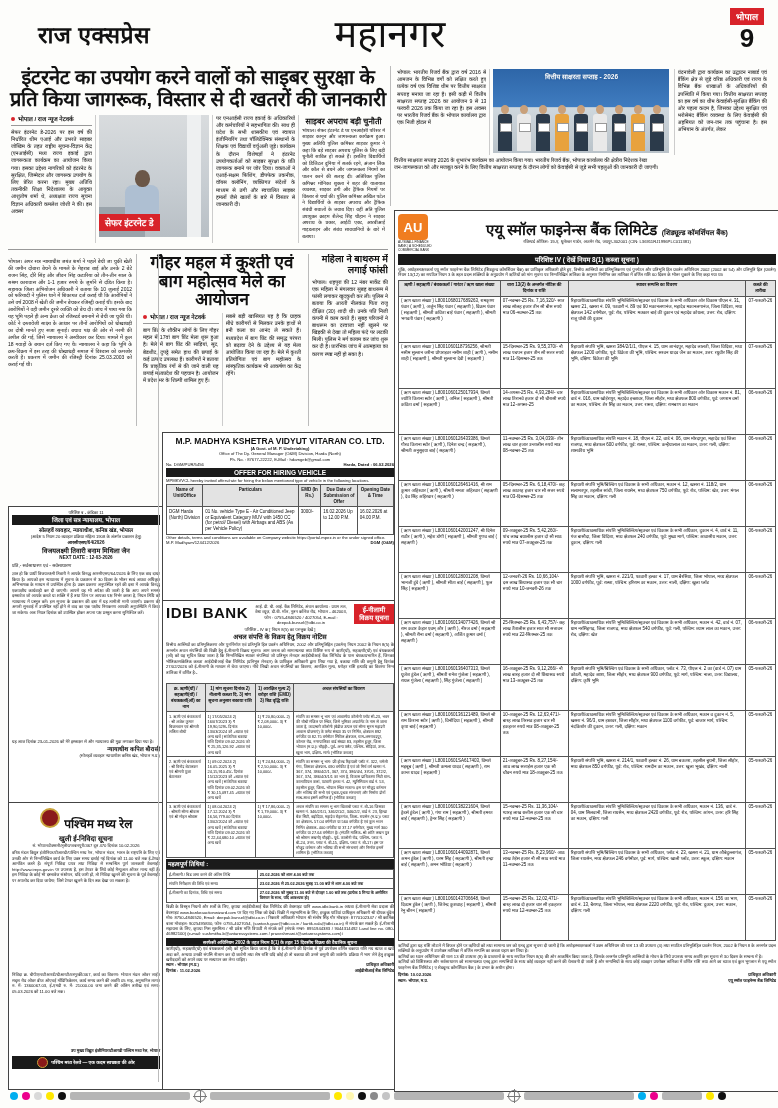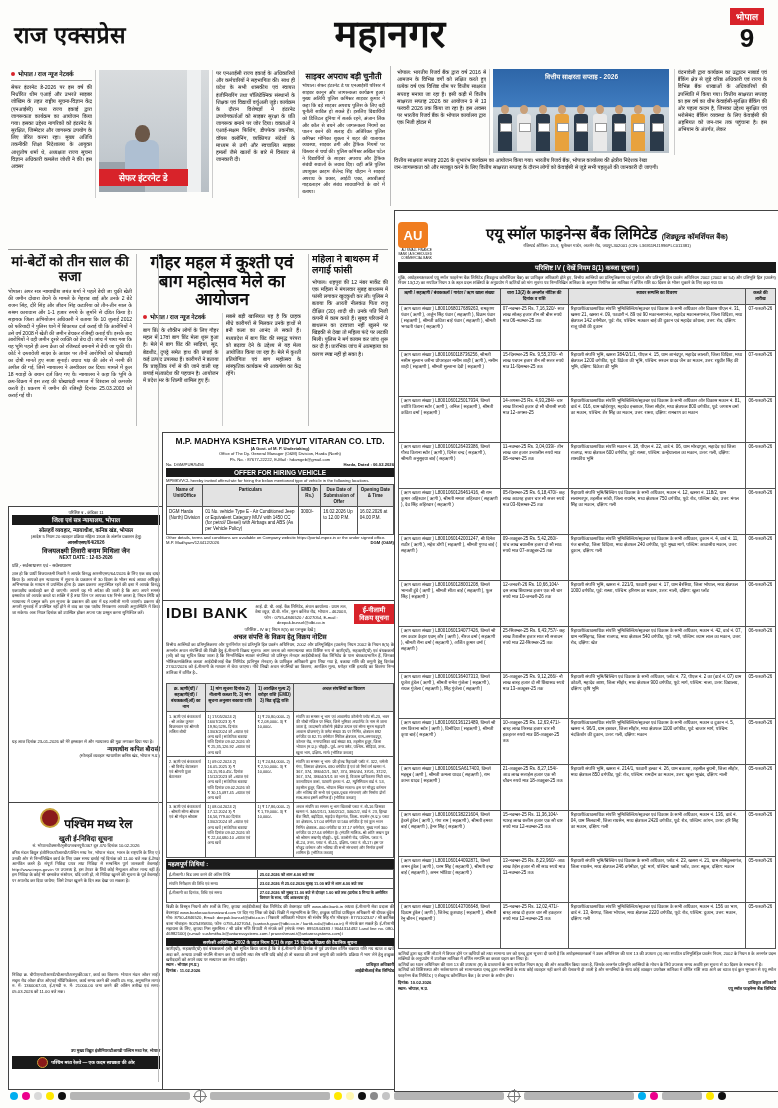--- a/index.html
+++ b/index.html
@@ -5,21 +5,21 @@
   html,body{margin:0;padding:0;background:#e8e8e4;}
   .page{position:relative;width:778px;height:1108px;background:#fdfdfb;margin:0 auto;overflow:hidden;
         font-family:"Liberation Sans","DejaVu Sans",sans-serif;color:#111;}
   .abs{position:absolute;}
   .jt{text-align:justify;}
   .b{font-weight:bold;}
   .c{text-align:center;}
   .clip{overflow:hidden;}
 
   
-  .paper-name{font-size:23px;font-weight:bold;letter-spacing:.5px;}
+  .paper-name{font-size:23px;font-weight:bold;letter-spacing:.5px;margin-left:24px;}
   .ed-box{background:#d8232a;color:#fff;font-size:9px;font-weight:bold;padding:2px 6px;}
   .page-num{font-size:26px;font-weight:bold;line-height:1;}
   .red-strip{background:#d8232a;height:12px;}
   .date-box{background:#fff;padding:0 5px;font-size:7.5px;font-weight:bold;color:#222;display:flex;align-items:center;gap:3px;height:12px;}
   .date-sq{width:6px;height:8px;background:#d8232a;display:inline-block;}
   .site{color:#fff;font-size:7.5px;font-weight:bold;}
 
   
   .headline1{font-size:20px;line-height:1.12;font-weight:bold;text-align:center;letter-spacing:-.2px;}
   .headline2{font-size:19px;line-height:1.1;font-weight:bold;text-align:center;}
@@ -30,37 +30,37 @@
   .cols{display:flex;}
   .cols>div{padding:0 3px;}
   .cols>div+div{border-left:1px solid #ccc;}
 
   
   .photo1{background:linear-gradient(180deg,#d9dcde 0%,#c6ccd1 60%,#b8bfc5 100%);position:relative;overflow:hidden;}
   .p1-strip{position:absolute;right:8px;top:0;width:14px;height:100%;background:#eef0f1;}
   .p1-pod{position:absolute;left:0;bottom:0;width:46px;height:30px;background:#9aa3ab;}
   .p1-body{position:absolute;left:26px;bottom:6px;width:34px;height:46px;background:#aebfd2;border-radius:8px 8px 0 0;}
   .p1-head{position:absolute;left:36px;bottom:50px;width:15px;height:17px;background:#6b5748;border-radius:50% 50% 45% 45%;}
-  .caption-red{position:absolute;left:0;bottom:6px;background:#d8232a;color:#fff;font-weight:bold;font-size:9px;padding:2px 20px;}
+  .caption-red{position:absolute;left:0;bottom:6px;background:#d8232a;color:#fff;font-weight:bold;font-size:9px;padding:2px 6px;}
 
   
   .photo2{background:linear-gradient(180deg,#2e66a8 0%,#3f7cc0 45%,#cfd8de 46%,#b9c2c9 100%);position:relative;overflow:hidden;}
   .p2-banner{position:absolute;top:3px;left:0;right:0;text-align:center;color:#fff;font-size:6.5px;font-weight:bold;text-shadow:0 0 2px #1c4a80;}
   .p2-row{position:absolute;bottom:2px;left:4px;right:4px;display:flex;justify-content:space-between;}
   .person{width:16px;height:46px;position:relative;}
   .person:before{content:"";position:absolute;top:0;left:4px;width:8px;height:9px;border-radius:50%;background:#c9a07a;}
   .person:after{content:"";position:absolute;top:9px;left:1px;right:1px;bottom:0;background:#2b3a4a;border-radius:3px 3px 0 0;}
   .person.f:after{background:#e8a23d;}
   .person.w:after{background:#e9e9e9;}
   .person .cert{position:absolute;top:18px;left:3px;width:10px;height:7px;background:#fff;border:0.5px solid #999;z-index:2;}
 
   
   .head-m{font-size:13.5px;line-height:1.12;font-weight:bold;text-align:center;}
   .head-l{font-size:17px;line-height:1.1;font-weight:bold;text-align:center;}
-  .head-s{font-size:9.5px;line-height:1.15;font-weight:bold;text-align:left;}
+  .head-s{font-size:9.5px;line-height:1.15;font-weight:bold;text-align:right;}
 
   
   .box{border:1px solid #444;background:#fff;}
   .tiny{font-size:4.6px;line-height:1.35;}
   .tiny2{font-size:4.2px;line-height:1.3;}
   .blackbar{background:#1a1a1a;color:#fff;font-weight:bold;text-align:center;font-size:6.5px;padding:1px 0;}
   .graybar{background:#d7d7d7;font-weight:bold;text-align:center;font-size:6px;padding:1px 0;border:0.5px solid #555;}
 
   table.nt{border-collapse:collapse;width:100%;table-layout:fixed;}
   table.nt th,table.nt td{border:0.5px solid #555;padding:1.5px 2px;vertical-align:top;font-size:4.5px;line-height:1.32;text-align:left;}
@@ -95,27 +95,28 @@
 </style>
 </head>
 <body>
 
 <div class="page" data-name="newspaper-page">
 
   <div class="abs" style="left:14px;top:18px;" data-name="newspaper-logo">
     <div class="paper-name" data-name="paper-name">राज एक्सप्रेस</div>
   </div>
   <div class="abs c" style="left:250px;top:6px;width:280px;" data-name="section-title">महानगर</div>
-  <style>.page .abs[data-name="section-title"]{font-size:38px;font-weight:bold;}</style>
+  <style>.page .abs[data-name="section-title"]{font-size:38px;font-weight:normal;}</style>
   <div class="abs" style="right:14px;top:8px;text-align:center;" data-name="edition-block">
     <div class="ed-box" data-name="edition-name">भोपाल</div>
     <div class="page-num" data-name="page-number">9</div>
   </div>
 
   <div class="abs clip" style="left:8px;top:66px;width:380px;height:182px;" data-name="story-cyber">
+    <div class="headline1" data-name="story-cyber-headline">इंटरनेट का उपयोग करने वालों को साइबर सुरक्षा के प्रति किया जागरूक, विस्तार से दी खतरों की जानकारी</div>
     <div class="cols" style="margin-top:4px;height:128px;">
       <div style="width:88px;" data-name="story-cyber-col1">
         <div class="byline" data-name="story-cyber-byline">
           <span class="bullet" data-name="byline-bullet-icon"></span>
           <span>भोपाल / राज न्यूज नेटवर्क</span>
         </div>
         <div class="t jt clip" style="height:108px;">सेफर इंटरनेट डे-2026 पर इस वर्ष की निर्धारित थीम एआई और उभरते साइबर जोखिम के तहत राष्ट्रीय सूचना-विज्ञान केंद्र (एनआईसी) मध्य राज्य इकाई द्वारा जागरूकता कार्यक्रम का आयोजन किया गया। इसका उद्देश्य नागरिकों को इंटरनेट के सुरक्षित, जिम्मेदार और जागरूक उपयोग के लिए प्रेरित करना रहा। मुख्य अतिथि तकनीकी शिक्षा निदेशालय के आयुक्त आशुतोष शर्मा थे, अध्यक्षता राज्य सूचना विज्ञान अधिकारी कमलेश जोशी ने की। इस अवसर</div>
       </div>
       <div style="width:116px;" data-name="story-cyber-photo-wrap">
         <div class="photo1" style="width:110px;height:122px;" data-name="story-cyber-photo">
@@ -181,21 +182,20 @@
         <div class="t jt clip" style="height:84px;">चंदनावेली द्वारा कार्यक्रम का उद्घाटन नाबार्ड एवं बैंकिंग क्षेत्र से जुड़े वरिष्ठ अधिकारी एवं राज्य के विभिन्न बैंक शाखाओं के अधिकारियों की उपस्थिति में किया गया। वित्तीय साक्षरता सप्ताह का इस वर्ष का थीम केवाईसी-सुरक्षित बैंकिंग की ओर पहला कदम है, जिसका उद्देश्य सुरक्षित एवं भरोसेमंद बैंकिंग व्यवस्था के लिए केवाईसी की अहमियत को जन-जन तक पहुंचाना है। इस अभियान के अंतर्गत, लेकर</div>
       </div>
     </div>
     <div class="t jt" style="margin-top:2px;" data-name="story-financial-line-mid">वित्तीय साक्षरता सप्ताह 2026 के शुभारंभ कार्यक्रम का आयोजन किया गया। भारतीय रिजर्व बैंक, भोपाल कार्यालय की क्षेत्रीय निदेशक रेखा</div>
     <div class="t jt" data-name="story-financial-line-bottom">जन-जागरूकता को और मजबूत करने के लिए वित्तीय साक्षरता सप्ताह के दौरान लोगों को केवाईसी से जुड़े सभी पहलुओं की जानकारी दी जाएगी।</div>
   </div>
 
   <div class="abs hairline" style="left:8px;top:249px;width:380px;" data-name="section-rule"></div>
 
   <div class="abs clip" style="left:8px;top:254px;width:124px;height:246px;" data-name="article-saja">
-    <div class="head-m" data-name="article-saja-headline">मां-बेटों को तीन साल की सजा</div>
     <div class="t jt clip" style="margin-top:4px;height:208px;font-size:5px;">भोपाल। अपर सत्र न्यायाधीश जयंत शर्मा ने पहले बेची जा चुकी खेती की जमीन दोबारा बेचने के मामले के मेहराब बाई और उनके 2 बेटे राजन सिंह, दौरे सिंह और जीवन सिंह कटारिया को तीन-तीन साल के सश्रम कारावास और 1-1 हजार रुपये के जुर्माने से दंडित किया है। सहायक जिला अभियोजन अधिकारी ने बताया कि 10 जुलाई 2012 को फरियादी ने पुलिस थाने में शिकायत दर्ज कराई थी कि आरोपियों ने उसे वर्ष 2008 में खेती की जमीन बेचकर रजिस्ट्री कराई थी। इसके बाद आरोपियों ने वही जमीन दूसरे व्यक्ति को बेच दी। जांच में पाया गया कि यह भूमि पहले ही अन्य क्रेता को रजिस्टर्ड बयनामे से बेची जा चुकी थी। कोर्ट ने दस्तावेजी साक्ष्य के आधार पर तीनों आरोपियों को धोखाधड़ी का दोषी मानते हुए सजा सुनाई। बचाव पक्ष की ओर से नरमी की अपील की गई, जिसे न्यायालय ने अस्वीकार कर दिया। मामले में कुल 18 गवाहों के बयान दर्ज किए गए थे। न्यायालय ने कहा कि भूमि के क्रय-विक्रय में इस तरह की धोखाधड़ी समाज में विश्वास को कमजोर करती है। प्रकरण में जमीन की रजिस्ट्री दिनांक 25.03.2003 को कराई गई थी।</div>
   </div>
 
   <div class="abs vrule" style="left:136px;top:254px;height:172px;" data-name="column-divider"></div>
 
   <div class="abs clip" style="left:140px;top:254px;width:164px;height:172px;" data-name="article-gauhar">
     <div class="head-l" data-name="article-gauhar-headline">गौहर महल में कुश्ती एवं बाग महोत्सव मेले का आयोजन</div>
     <div class="cols" style="margin-top:3px;">
       <div style="width:78px;" data-name="article-gauhar-col1">
         <div class="byline" data-name="article-gauhar-byline">
@@ -375,21 +375,21 @@
       </div>
       <div style="text-align:right;">
         <div class="tiny2 b" data-name="idbi-sign1">प्राधिकृत अधिकारी</div>
         <div class="tiny2 b" data-name="idbi-sign2">आईडीबीआई बैंक लिमिटेड</div>
       </div>
     </div>
   </div>
 
   <div class="abs box clip" style="left:394px;top:210px;width:378px;height:874px;padding:3px;" data-name="au-possession-notice-ad">
     <div style="display:flex;gap:6px;align-items:center;">
-      <div style="text-align:right;margin-top:8px;">
+      <div style="text-align:left;">
         <div class="au-logo" data-name="au-bank-logo">AU</div>
         <div style="font-size:3.2px;width:34px;" data-name="au-logo-subtext">AU SMALL FINANCE BANK | A SCHEDULED COMMERCIAL BANK</div>
       </div>
       <div style="flex:1;text-align:center;">
         <span class="au-title" data-name="au-bank-name">एयू स्मॉल फाइनेन्स बैंक लिमिटेड</span>
         <span class="b" style="font-size:7px;" data-name="au-bank-suffix">(शिड्यूल्ड कॉमर्शियल बैंक)</span>
         <div class="tiny2" data-name="au-registered-office">रजिस्टर्ड ऑफिस: 19-ए, धूलेश्वर गार्डन, अजमेर रोड, जयपुर-302001 (CIN: L36911RJ1996PLC011381)</div>
       </div>
     </div>
     <div class="blackbar" style="margin-top:2px;" data-name="au-appendix-bar">परिशिष्ट IV ( देखें नियम 8(1) कब्जा सूचना )</div>

